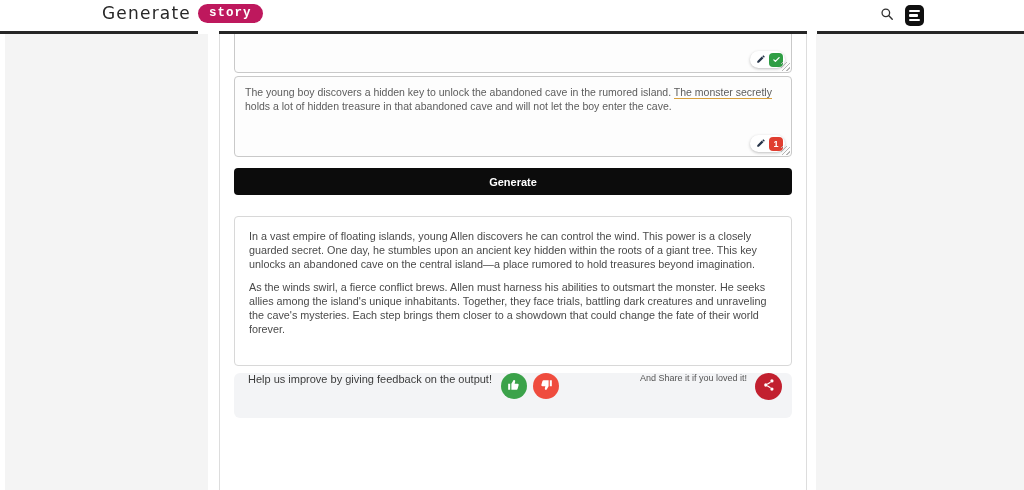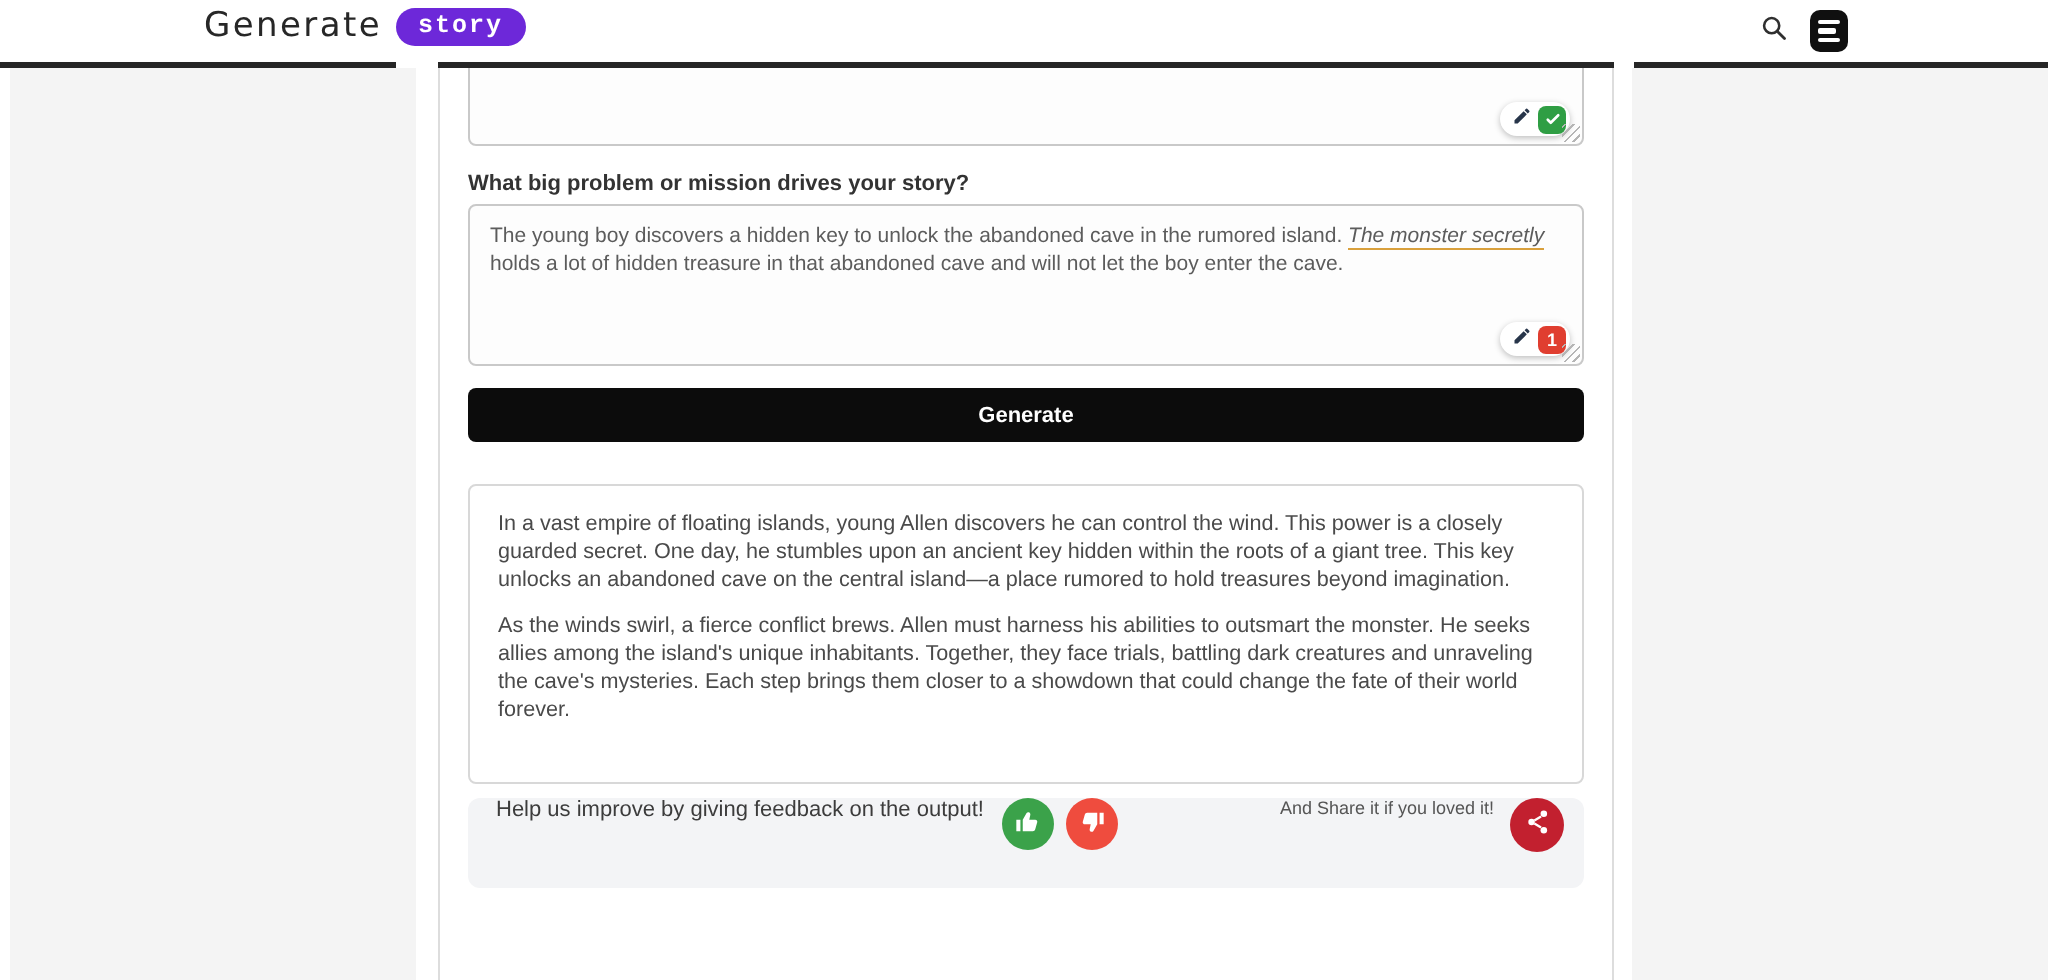--- a/index.html
+++ b/index.html
@@ -3,21 +3,21 @@
 <meta charset="utf-8">
 <style>
   * { margin:0; padding:0; box-sizing:border-box; }
   html,body { width:1024px; height:490px; overflow:hidden; background:#fff;
               font-family:"Liberation Sans", sans-serif; }
 
   
   .header { position:absolute; top:0; left:0; width:1024px; height:31px; background:#fff; z-index:5; }
   .logo { position:absolute; left:102px; top:3px; display:flex; align-items:center; cursor:pointer; }
   .logo-text { font-family:"DejaVu Sans", sans-serif; font-size:17px; color:#272727; letter-spacing:1.2px; }
-  .logo-badge { margin-left:7px; background:#6d28d9; color:#fff; border-radius:12px;
+  .logo-badge { margin-left:7px; background:#be185d; color:#fff; border-radius:12px;
                 padding:2px 11px 3px; font-family:"Liberation Mono", monospace;
                 font-weight:bold; font-size:12.5px; letter-spacing:1px; }
   .header-actions { position:absolute; right:100px; top:5px; display:flex; align-items:center; gap:11px; }
   .icon-btn { background:none; border:none; cursor:pointer; display:flex; align-items:center; }
   .menu-btn { width:19px; height:21px; background:#101010; border-radius:5px;
               display:flex; flex-direction:column; justify-content:center; align-items:center; gap:2px; }
   .menu-bar { height:2.5px; background:#fff; border-radius:1px; }
   .menu-bar.b1 { width:11px; } .menu-bar.b2 { width:9px; align-self:flex-start; margin-left:4px; } .menu-bar.b3 { width:11px; }
 
   
@@ -37,21 +37,21 @@
             overflow:hidden; }
   .col { width:558px; margin:0 auto; }
 
   .ta { position:relative; width:558px; margin:0 auto; background:#fdfdfd;
         border:1px solid #c9c9c9; border-radius:4px; padding:8px 10px;
         font-size:10.5px; line-height:14px; color:#5c5c5c; cursor:text; }
   .ta::after { content:""; position:absolute; right:1px; bottom:1px; width:9px; height:9px;
                background:repeating-linear-gradient(-45deg, transparent 0 2px, #b5b5b5 2px 3px); }
   .ta1 { margin-top:-45px; height:84px; }
   .ta2 { height:81px; }
-  .flagged { border-bottom:1.5px solid #d9a03c;font-style:italic; }
+  .flagged { border-bottom:1.5px solid #d9a03c; }
 
   
   .lt-widget { position:absolute; right:6px; bottom:4px; height:17px; display:flex;
                align-items:center; gap:3px; background:#fff; border-radius:9px;
                padding:0 2px 0 6px; box-shadow:0 1px 3px rgba(0,0,0,.25); cursor:pointer; }
   .lt-badge { width:14px; height:14px; border-radius:4px; display:flex; align-items:center;
               justify-content:center; color:#fff; font-size:9px; font-weight:bold; }
   .lt-ok  { background:#2f9e44; }
   .lt-err { background:#e03e30; }
 
@@ -125,24 +125,20 @@
           </svg>
       </span>
       <span class="lt-badge lt-ok">
         <svg viewBox="0 0 24 24" width="9" height="9">
             <path d="M5 13l4 4 10-10" stroke="#fff" stroke-width="3.5" fill="none" stroke-linecap="round" stroke-linejoin="round"></path>
           </svg>
       </span>
     </span>
   </div>
 
-  <div class="col">
-
-    <div class="q-label">What big problem or mission drives your story?</div>
-  </div>
 
   <div class="ta ta2">
     <span>The young boy discovers a hidden key to unlock the abandoned cave in the rumored island. </span><span class="flagged">The monster secretly</span><span> holds a lot of hidden treasure in that abandoned cave and will not let the boy enter the cave.</span>
     <span class="lt-widget">
       <span>
         <svg viewBox="0 0 24 24" width="10" height="10">
             <path d="M3 17.2V21h3.8L17.8 10 14 6.2 3 17.2zM20.7 7.1c.4-.4.4-1 0-1.4l-2.4-2.4a1 1 0 0 0-1.4 0l-1.8 1.8 3.8 3.8 1.8-1.8z" fill="#27354a"></path>
           </svg>
       </span>
       <span class="lt-badge lt-err">1</span>

